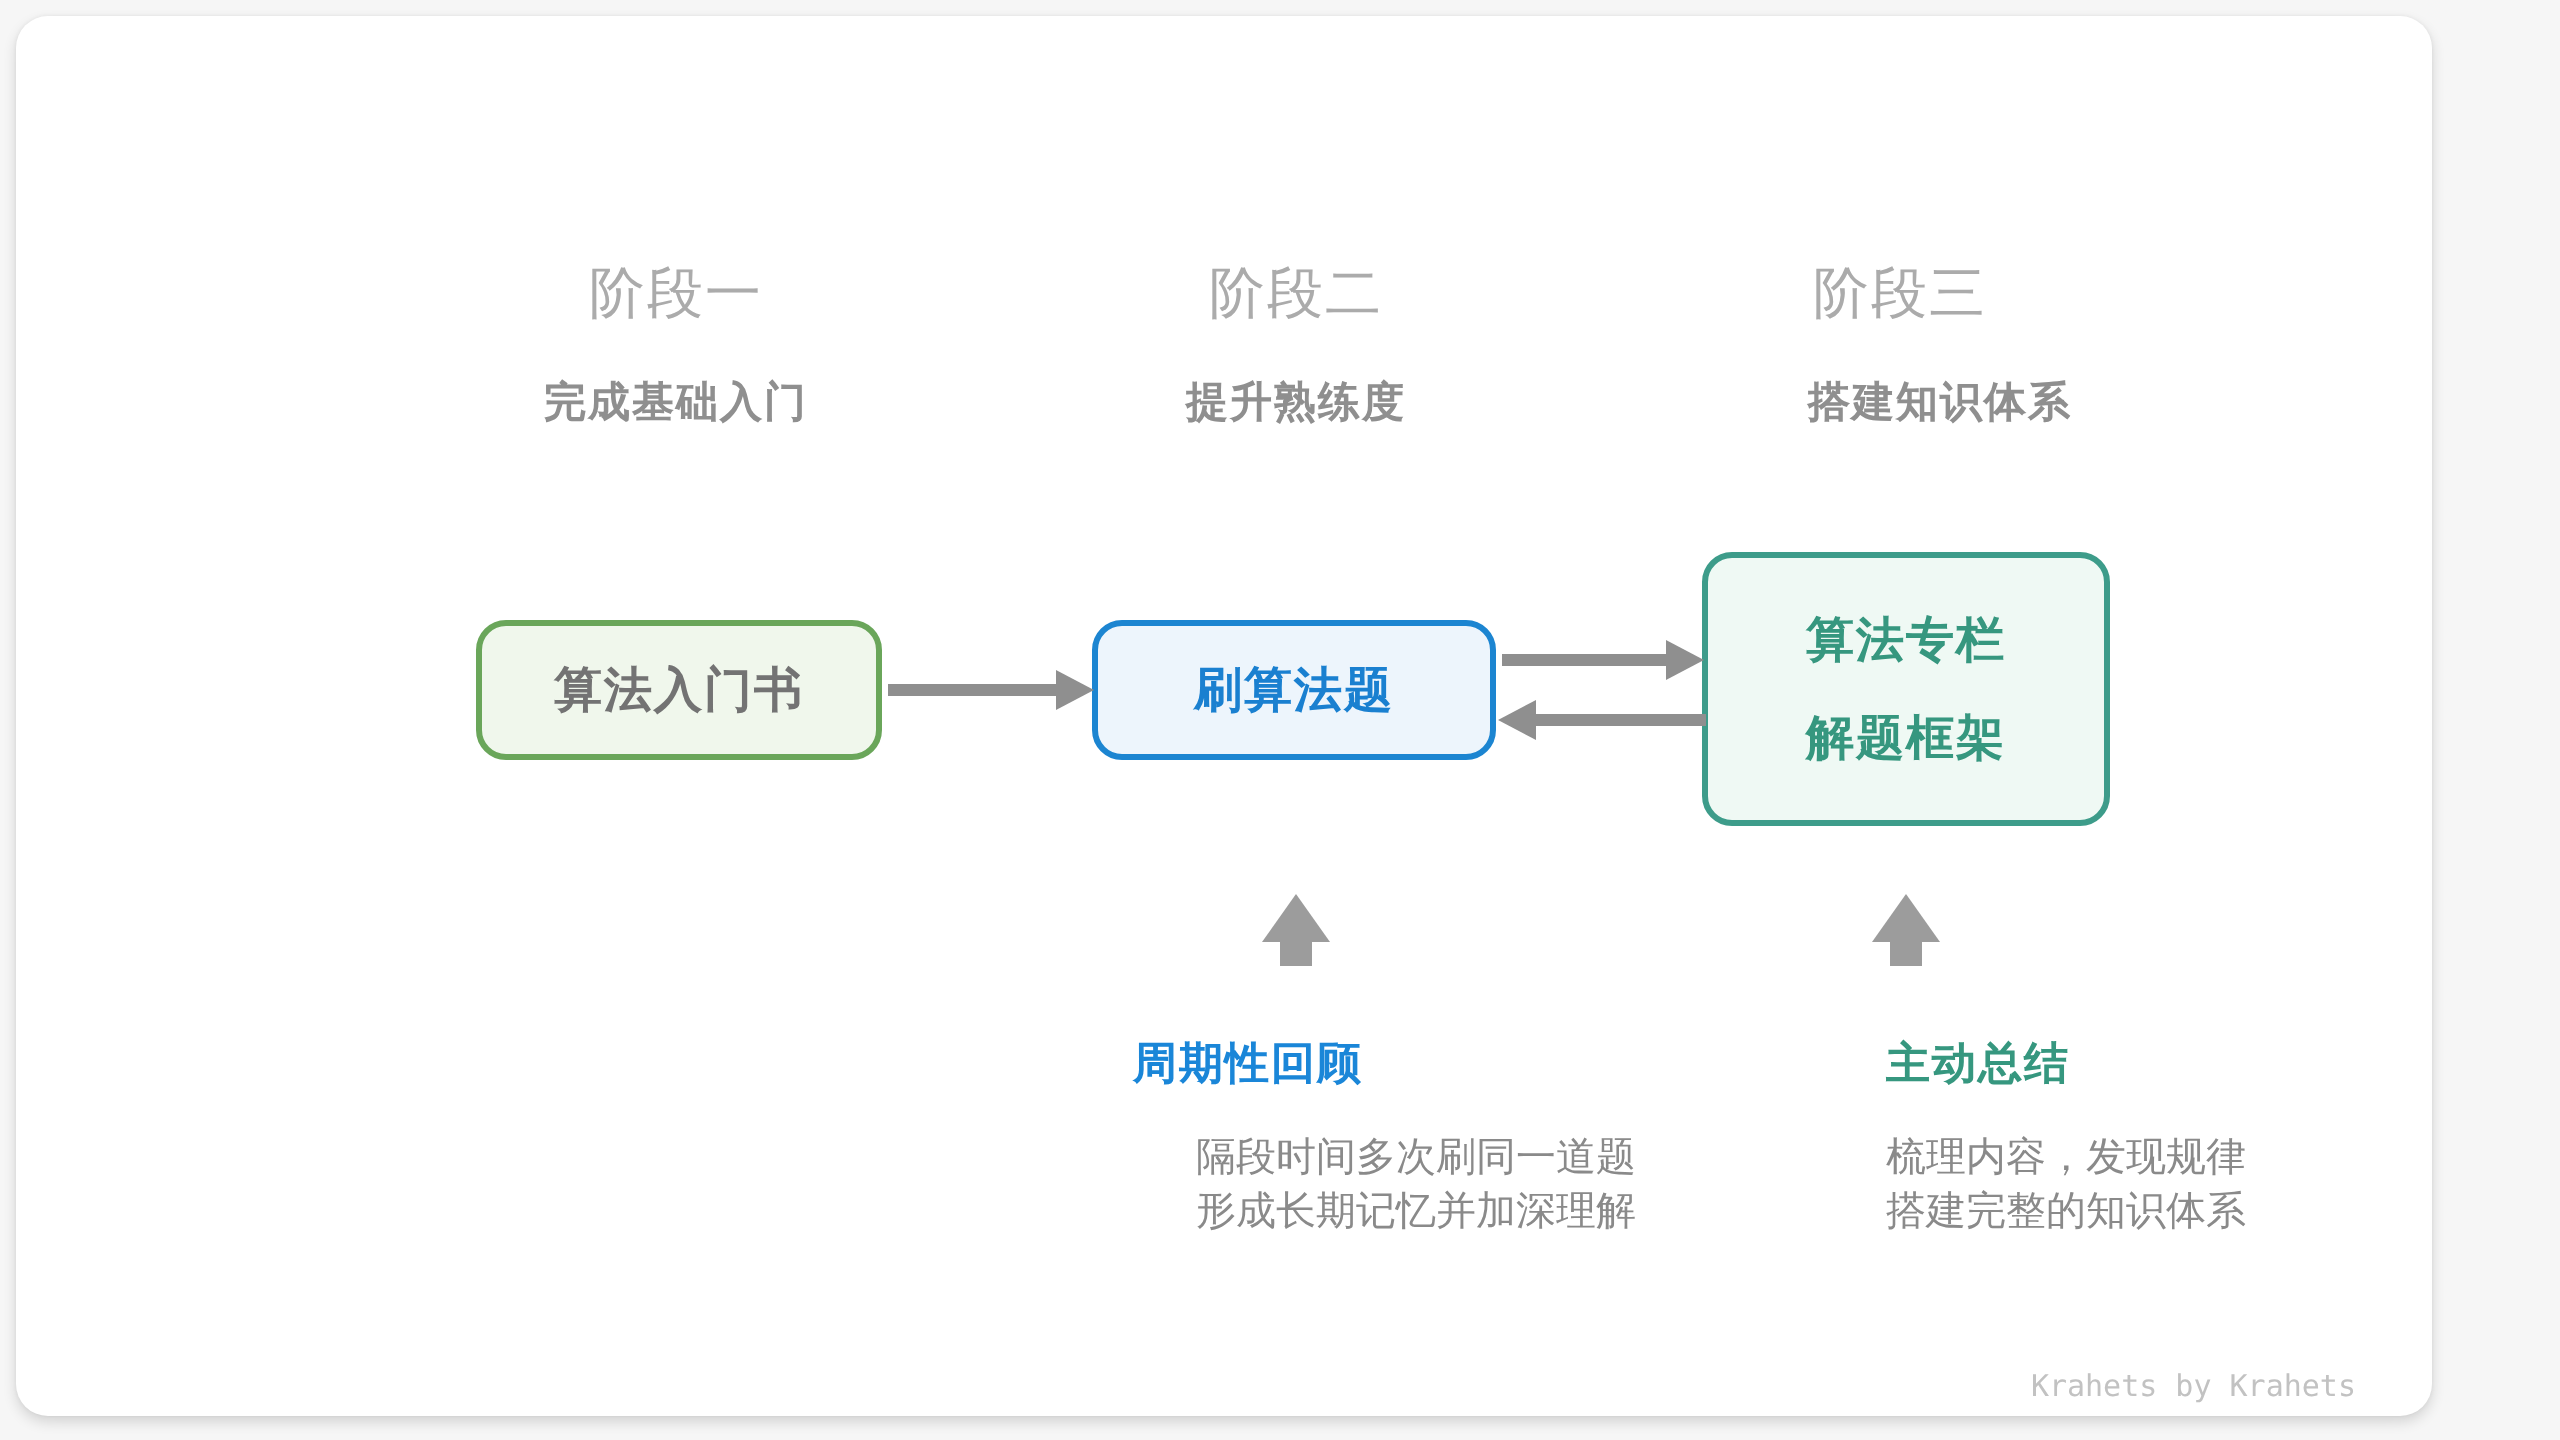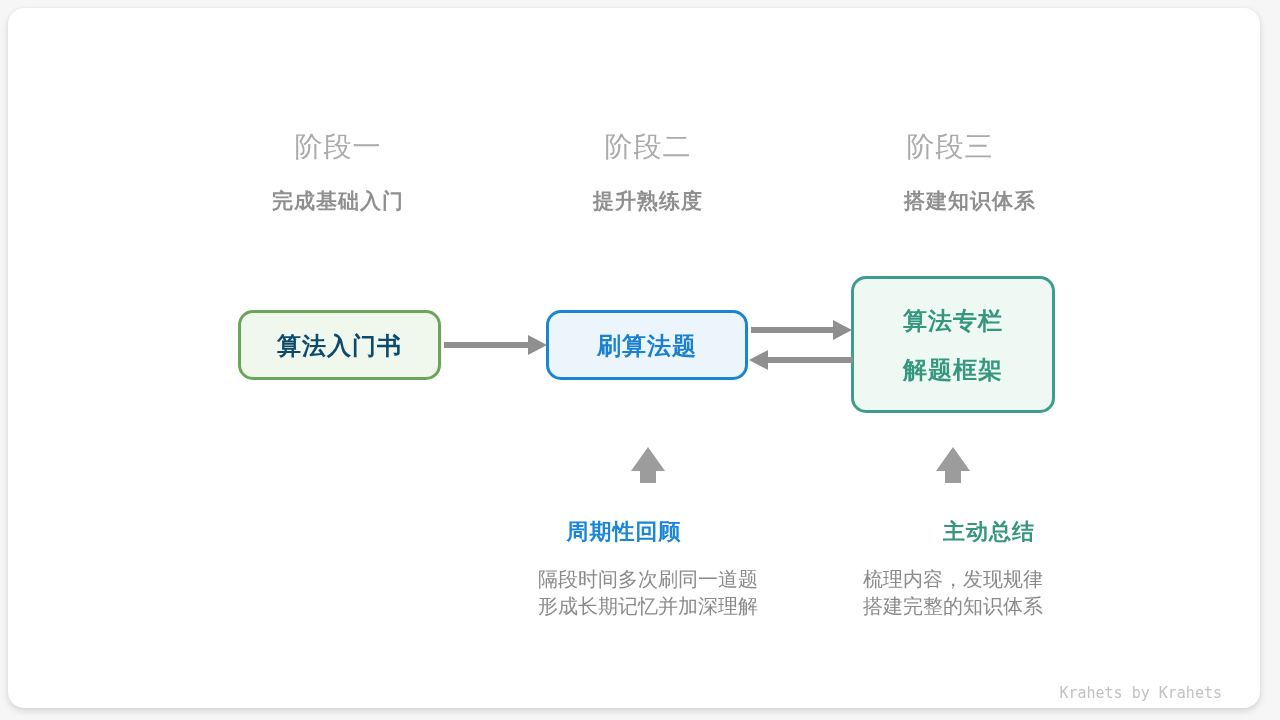--- a/index.html
+++ b/index.html
@@ -5,52 +5,51 @@
   html,body{margin:0;padding:0;}
   body{
     width:1280px;height:720px;position:relative;overflow:hidden;
     background:#f6f6f6;
     font-family:"Liberation Sans","DejaVu Sans",sans-serif;
   }
   .card{
     position:absolute;left:8px;top:8px;width:1208px;height:700px;
     background:#ffffff;border-radius:16px;
     box-shadow:0 3px 7px rgba(0,0,0,0.14),0 0 2px rgba(0,0,0,0.06);
-    padding-left:44px;
   }
   .abs{position:absolute;}
   .stage-label{
     width:300px;text-align:center;top:120px;
     font-size:28px;font-weight:500;color:#ababab;letter-spacing:1px;
   }
   .stage-subtitle{
     width:300px;text-align:center;top:179px;
     font-size:21px;font-weight:bold;color:#8f8f8f;letter-spacing:1px;
   }
   .node{
     border-radius:15px;border:3px solid;box-sizing:border-box;
     display:flex;flex-direction:column;align-items:center;justify-content:center;
     font-weight:bold;font-size:24px;letter-spacing:1px;gap:12px;
   }
   .node-green{left:230px;top:302px;width:203px;height:70px;
-    border-color:#6aa65a;background:#f0f7ec;color:#0c4a6e;}
+    border-color:#6aa65a;background:#f0f7ec;color:#737373;}
   .node-blue{left:538px;top:302px;width:202px;height:70px;
     border-color:#1c85d1;background:#edf5fc;color:#1a80d0;}
   .node-teal{left:843px;top:268px;width:204px;height:137px;
     border-color:#3d9c8a;background:#eff9f4;color:#36977f;}
   .node-line{line-height:37px;}
   .arrow-layer{left:0;top:0;width:1280px;height:720px;pointer-events:none;}
   .note-title{
     width:300px;text-align:center;top:509px;
     font-size:22px;font-weight:bold;letter-spacing:1px;
   }
   .note-title-blue{color:#1a86d8;}
   .note-title-teal{color:#36977f;}
   .note-desc{
-    width:340px;text-align:center;top:558px;
+    width:340px;text-align:right;top:558px;
     font-size:20px;line-height:27px;color:#8a8a8a;
   }
   .watermark{
     right:38px;top:676px;
     font-family:"DejaVu Sans Mono","Liberation Mono",monospace;
     font-size:15px;color:#c2c2c2;
   }
 </style>
 </head>
 <body>

